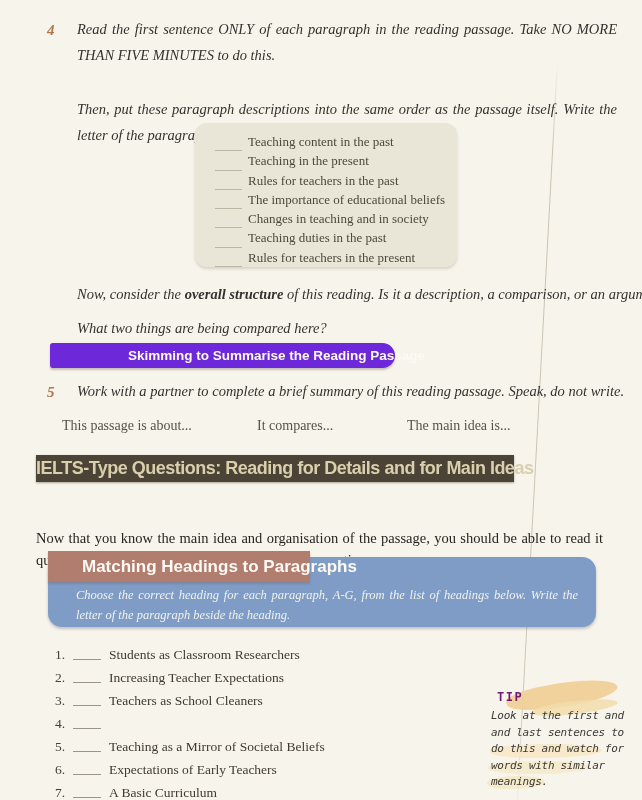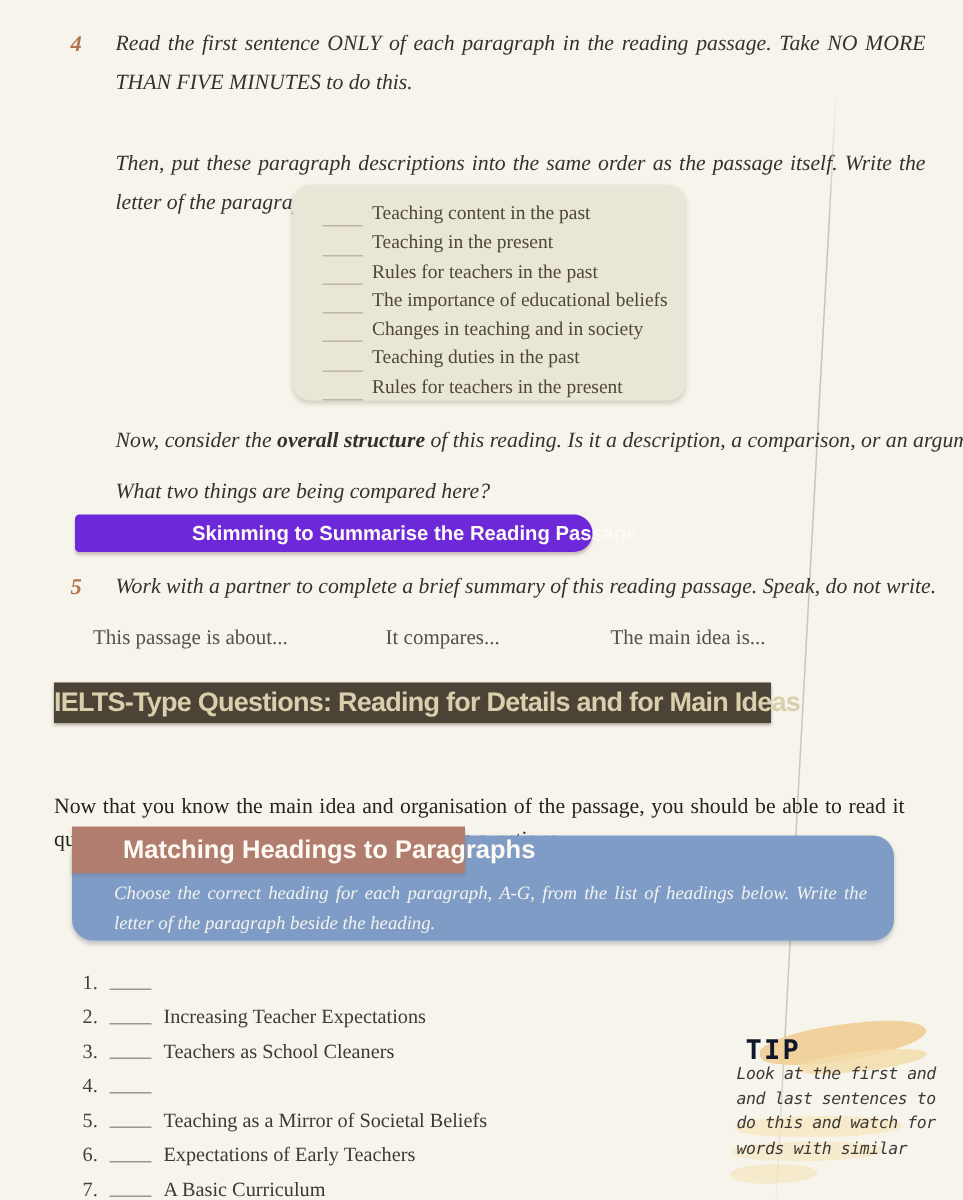--- a/index.html
+++ b/index.html
@@ -85,21 +85,21 @@
   .hlist-text { font-size:13.5px; color:#3f3a30; white-space:nowrap; }
   .brush { position:absolute; border-radius:45% 55% 50% 50%; }
   .brush-1 { left:506px; top:683px; width:112px; height:24px; background:#efce94; transform:rotate(-9deg); opacity:0.9; }
   .brush-2 { left:532px; top:701px; width:86px; height:13px; background:#f3dcab; transform:rotate(-7deg); opacity:0.85; }
   .brush-3 { left:490px; top:744px; width:112px; height:14px; background:#f6e6c0; transform:rotate(-1deg); opacity:0.8; }
   .brush-4 { left:488px; top:761px; width:102px; height:13px; background:#f6e6c0; transform:rotate(-1deg); opacity:0.65; }
   .brush-5 { left:487px; top:776px; width:58px; height:13px; background:#f4e2b6; transform:rotate(-2deg); opacity:0.6; }
   .tip-title {
     position:absolute; left:497px; top:690px;
     font-family:"DejaVu Sans Mono", monospace; font-weight:bold;
-    font-size:18px; letter-spacing:1.5px; color:#0f172a;
+    font-size:12px; letter-spacing:1.5px; color:#701a75;
   }
   .tip-lines {
     position:absolute; left:491px; top:708px; width:146px;
     font-family:"DejaVu Sans Mono", monospace; font-style:italic;
     font-size:11px; line-height:16.5px; color:#3b3a36; letter-spacing:-0.3px;
   }
 </style>
 </head>
 <body>
 
@@ -161,20 +161,21 @@
   <div class="intro">Now that you know the main idea and organisation of the passage, you should be able to read it quickly to find details and answer the following questions.</div>
 
   <div class="bluebox"></div>
   <div class="tab-matching">Matching Headings to Paragraphs</div>
   <div class="blue-instr">Choose the correct heading for each paragraph, A-G, from the list of headings below. Write the letter of the paragraph beside the heading.</div>
 
   <div class="hlist">
     <div class="hlist-row">
       <span class="hlist-num">1.</span>
       <span class="hlist-blank"></span>
+      <span class="hlist-text">Students as Classroom Researchers</span>
     </div>
     <div class="hlist-row">
       <span class="hlist-num">2.</span>
       <span class="hlist-blank"></span>
       <span class="hlist-text">Increasing Teacher Expectations</span>
     </div>
     <div class="hlist-row">
       <span class="hlist-num">3.</span>
       <span class="hlist-blank"></span>
       <span class="hlist-text">Teachers as School Cleaners</span>
@@ -204,15 +205,16 @@
   <div class="brush brush-2"></div>
   <div class="brush brush-3"></div>
   <div class="brush brush-4"></div>
   <div class="brush brush-5"></div>
   <div class="tip-title">TIP</div>
   <div class="tip-lines">
     <div>Look at the first and</div>
     <div>and last sentences to</div>
     <div>do this and watch for</div>
     <div>words with similar</div>
+    <div>meanings.</div>
   </div>
 
 </div>
 
 </body></html>

